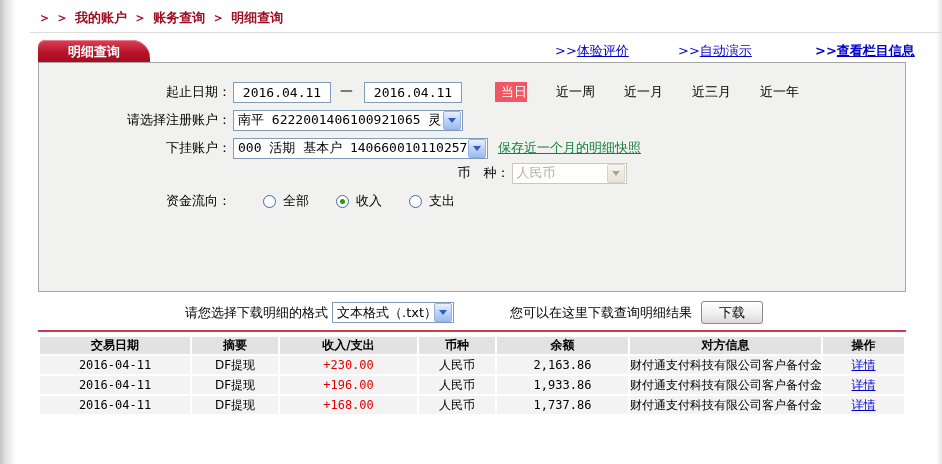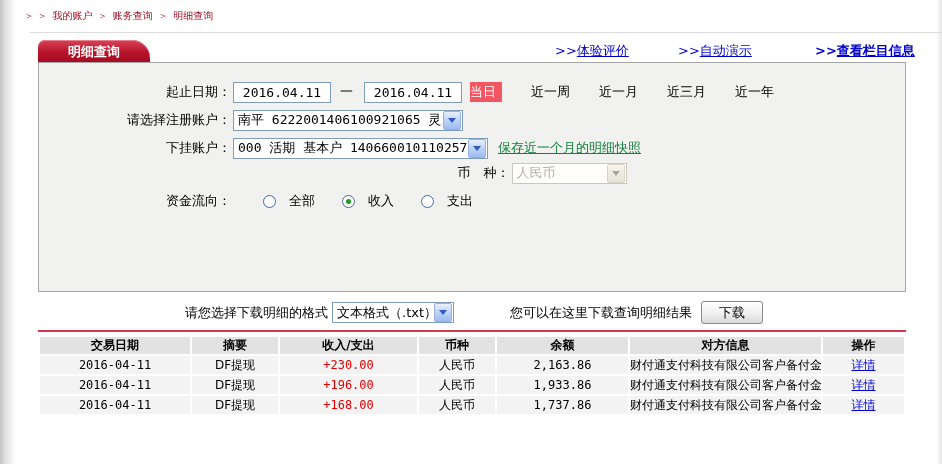--- a/index.html
+++ b/index.html
@@ -4,21 +4,21 @@
 <style>
   html,body{margin:0;padding:0;}
   body{width:942px;height:464px;background:#fff;font-family:"DejaVu Sans","Liberation Sans",sans-serif;}
   .page{position:relative;width:942px;height:464px;background:#fff;overflow:hidden;}
   .edge-left{position:absolute;left:0;top:0;width:16px;height:100%;
     background:linear-gradient(90deg,#9a9a9a 0%,#cfcfcf 35%,#ffffff 100%);opacity:.6;}
   .edge-right{position:absolute;right:0;top:0;width:6px;height:100%;
     background:linear-gradient(270deg,#d9d9d9 0%,#ffffff 100%);opacity:.7;}
 
   
-  .breadcrumb{position:absolute;left:24px;top:9px;font-size:10px;font-weight:normal;color:#9e0e22;white-space:nowrap;}
+  .breadcrumb{position:absolute;left:38px;top:9px;font-size:13px;font-weight:bold;color:#9e0e22;white-space:nowrap;}
   .breadcrumb span{margin-right:2px;}
   .crumb{cursor:pointer;}
   .topline{position:absolute;left:30px;top:32px;width:912px;height:1px;background:#dcdcdc;}
 
   
   .tab{position:absolute;left:38px;top:40px;width:112px;height:23px;line-height:23px;
     text-align:center;color:#fff;font-size:13px;font-weight:bold;
     background:linear-gradient(180deg,#d84358 0%,#b81229 55%,#a50c22 100%);
     border-radius:7px 18px 0 0;box-shadow:inset 0 1px 0 #e8808d;cursor:pointer;}
   .hlink{position:absolute;top:42px;font-size:13px;color:#0000cc;white-space:nowrap;cursor:pointer;}
@@ -27,42 +27,42 @@
 
   
   .panel{position:absolute;left:38px;top:62px;width:868px;height:230px;background:#f1f1ef;
     border:1px solid #a6a6a6;box-sizing:border-box;}
   .form-row{display:flex;align-items:center;height:22px;margin-top:6px;font-size:13px;color:#000;}
   .form-row.first{margin-top:18px;}
   .form-label{width:192px;text-align:right;white-space:pre;}
   .date-input{width:96px;height:19px;border:1px solid #7f9db9;background:#fff;text-align:center;
     font-family:"DejaVu Sans Mono","Liberation Mono",monospace;font-size:13px;padding:0;margin-left:2px;}
   .date-sep{margin:0 9px;}
-  .badge{display:inline-block;min-width:32px;height:20px;line-height:20px;text-align:left;
-    background:#f25663;color:#fff;margin-left:8px;cursor:pointer;}
+  .badge{display:inline-block;min-width:32px;height:20px;line-height:20px;text-align:right;
+    background:#f25663;color:#fff;margin-left:33px;cursor:pointer;}
   .quick{margin-left:29px;color:#000;cursor:pointer;}
 
   .xp-select{display:inline-flex;align-items:center;height:21px;border:1px solid #7f9db9;
     background:#fff;box-sizing:border-box;margin-left:2px;cursor:pointer;}
   .xp-select .val{flex:1;padding:0 4px;white-space:nowrap;overflow:hidden;
     font-family:"DejaVu Sans Mono","DejaVu Sans",monospace;font-size:13px;}
   .xp-select .arrow{width:16px;height:17px;margin:1px;border:1px solid #98b1e0;border-radius:2px;
     background:linear-gradient(180deg,#e9f0fd 0%,#c2d5f8 45%,#9dbaf0 100%);
     display:flex;align-items:center;justify-content:center;}
   .xp-select .arrow i{width:0;height:0;border-left:4px solid transparent;border-right:4px solid transparent;
     border-top:5px solid #2b5cc4;}
   .xp-select.disabled{border-color:#cbc7bb;background:#fffefa;cursor:default;}
   .xp-select.disabled .val{color:#b3afa5;}
   .xp-select.disabled .arrow{border-color:#d8d4c8;background:linear-gradient(180deg,#f7f5ee,#e6e2d6);}
   .xp-select.disabled .arrow i{border-top-color:#a8a49a;}
 
   .radio{width:13px;height:13px;border-radius:50%;border:1px solid #49699a;background:#fff;
     display:inline-flex;align-items:center;justify-content:center;box-sizing:border-box;cursor:pointer;}
   .radio.checked::after{content:'';width:5px;height:5px;border-radius:50%;background:#1f9b1f;}
-  .radio-label{margin:0 0 0 13px;}
+  .radio-label{margin:0 0 0 7px;}
   .radio-gap{margin-left:27px;}
 
   .query-btn{display:block;margin:22px auto 0 auto;width:72px;height:28px;
     border:1px solid #2f8cbf;border-radius:5px;
     background:linear-gradient(180deg,#faf6d3 0%,#e9efc6 30%,#a6d3c2 62%,#4ba4d6 100%);
     font-family:inherit;font-size:14px;font-weight:bold;color:#101f3c;cursor:pointer;
     box-shadow:0 1px 2px rgba(0,0,0,.3), inset 0 1px 0 #ffffff;}
 
   
   .dl-row{position:absolute;left:38px;top:301px;width:868px;display:flex;align-items:center;

